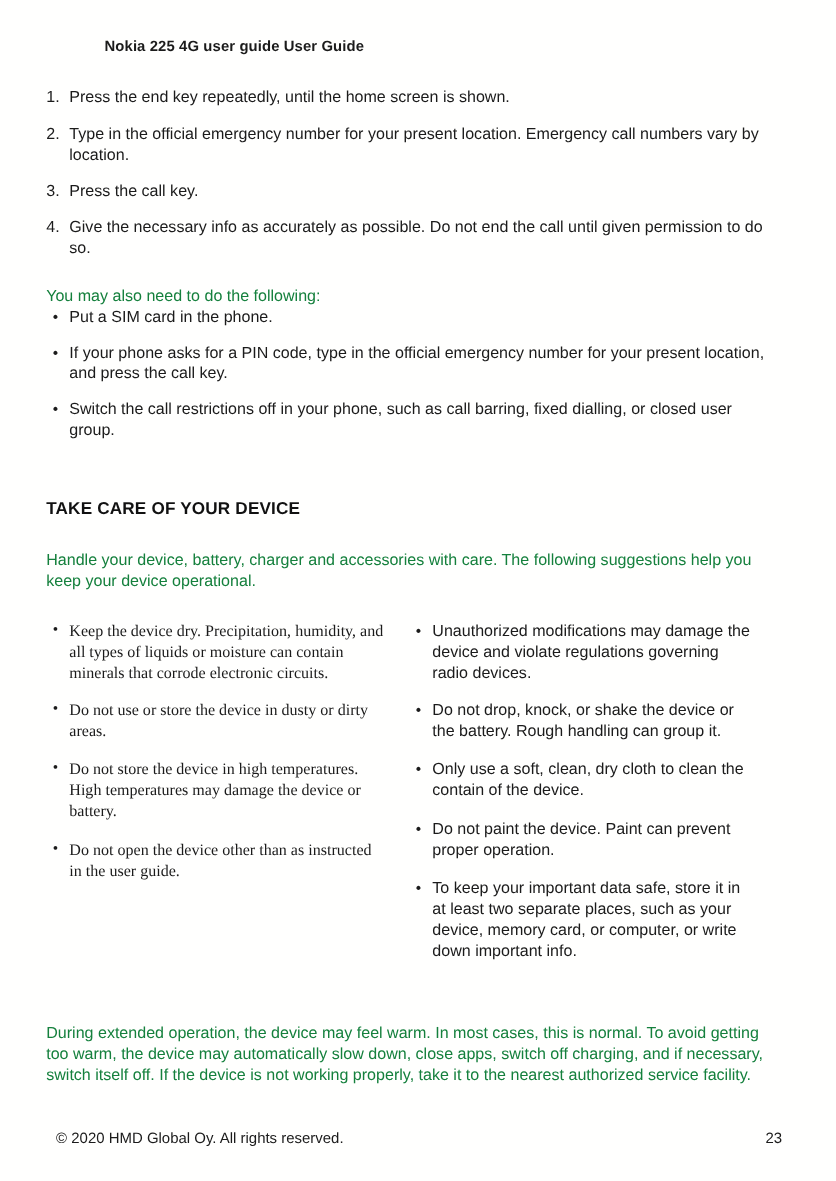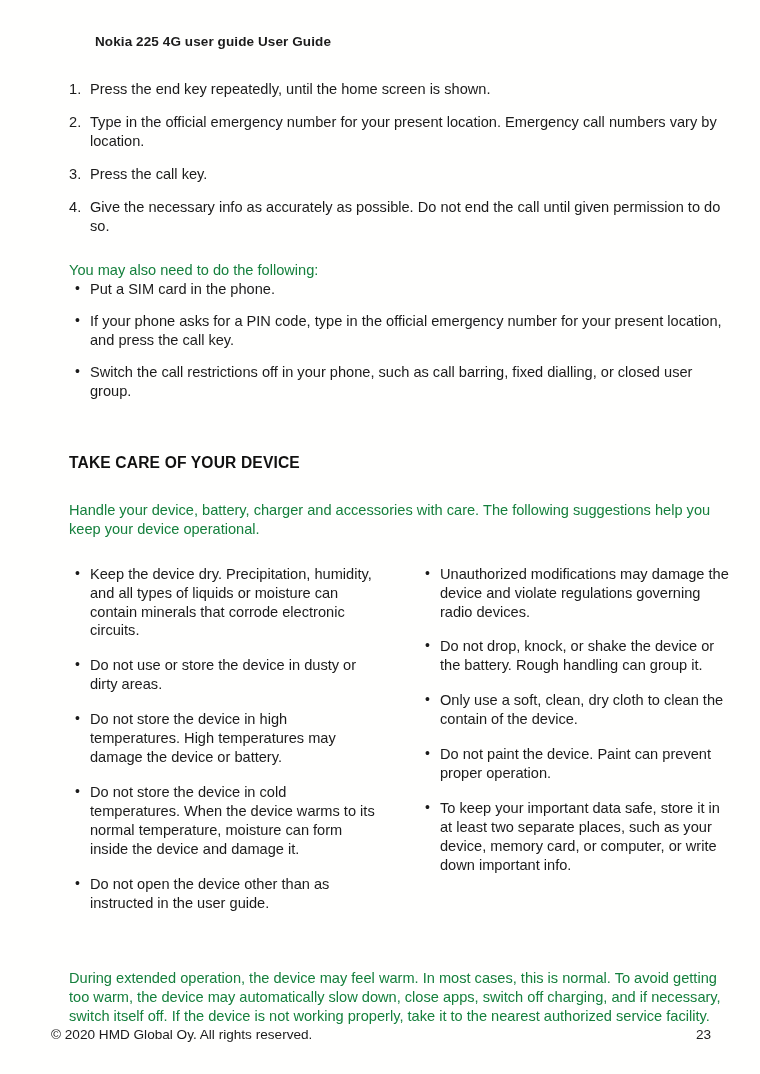--- a/index.html
+++ b/index.html
@@ -31,21 +31,21 @@
     font-size: 13.5px;
     font-weight: 700;
     letter-spacing: 0.1px;
     color: #1b1b1b;
     padding-left: 44px;
   }
 
   
   .content {
     position: absolute;
-    left: 69px;
+    left: 42px;
     top: 80px;
     width: 660px;
   }
 
   
   ol.steps {
     margin: 0;
     padding: 0;
     list-style: none;
     counter-reset: stepnum;
@@ -120,21 +120,21 @@
   
   .columns {
     display: flex;
     margin-top: 26px;
     width: 660px;
   }
   .col {
     width: 310px;
     box-sizing: border-box;
   }
-  .col.left { margin-right: 40px; }
+  .col.left { margin-right: 20px; font-family: Liberation Serif, serif; }
   .col ul.bullets > li {
     margin-bottom: 16px;
   }
 
   .closing-para { margin-top: 40px; }
 
   
   .doc-footer {
     position: absolute;
     left: 51px;
@@ -179,21 +179,20 @@
       <h2 class="section-heading">TAKE CARE OF YOUR DEVICE</h2>
 
       <p class="para care-intro">Handle your device, battery, charger and accessories with care. The following suggestions help you keep your device operational.</p>
 
       <div class="columns">
         <div class="col left">
           <ul class="bullets">
             <li>Keep the device dry. Precipitation, humidity, and all types of liquids or moisture can contain minerals that corrode electronic circuits.</li>
             <li>Do not use or store the device in dusty or dirty areas.</li>
             <li>Do not store the device in high temperatures. High temperatures may damage the device or battery.</li>
-            <li>Do not store the device in cold temperatures. When the device warms to its normal temperature, moisture can form inside the device and damage it.</li>
             <li>Do not open the device other than as instructed in the user guide.</li>
           </ul>
         </div>
         <div class="col right">
           <ul class="bullets">
             <li>Unauthorized modifications may damage the device and violate regulations governing radio devices.</li>
             <li>Do not drop, knock, or shake the device or the battery. Rough handling can group it.</li>
             <li>Only use a soft, clean, dry cloth to clean the contain of the device.</li>
             <li>Do not paint the device. Paint can prevent proper operation.</li>
             <li>To keep your important data safe, store it in at least two separate places, such as your device, memory card, or computer, or write down important info.</li>

